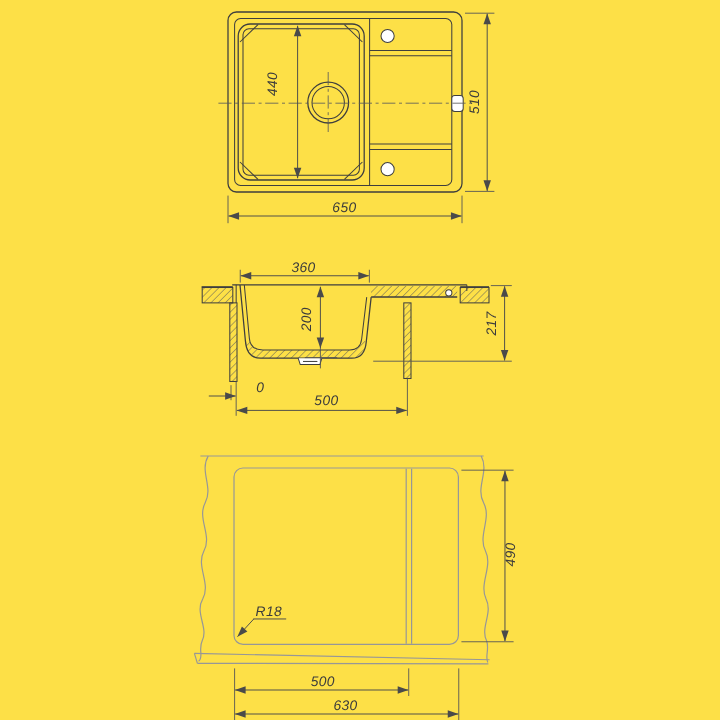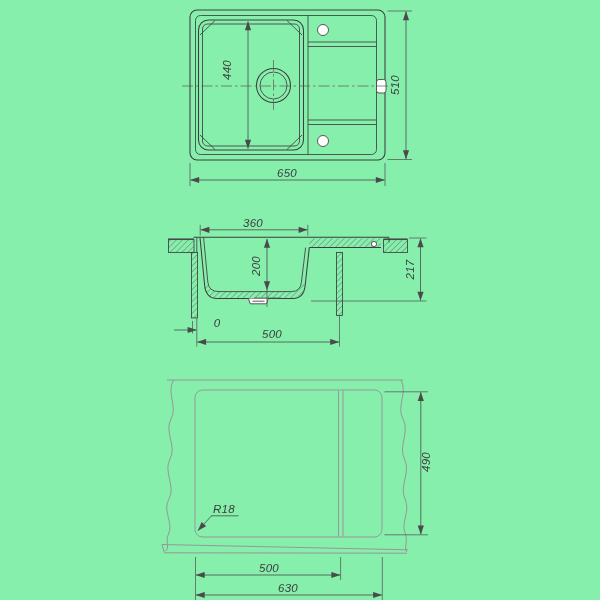--- a/index.html
+++ b/index.html
@@ -1,16 +1,16 @@
 <!DOCTYPE html>
 <html><head>
 <meta charset="utf-8">
 <style>
   html,body{margin:0;padding:0;background:#ffffff;}
-  .stage{width:600px;height:600px;background:#86efac;position:relative;overflow:hidden;}
+  .stage{width:600px;height:600px;background:#fde047;position:relative;overflow:hidden;}
   svg{display:block;}
   .obj{stroke:#3e3e3e;stroke-width:1.05;fill:none;stroke-linejoin:round;}
   .obj2{stroke:#3e3e3e;stroke-width:0.85;fill:none;}
   .thin{stroke:#565656;stroke-width:0.75;fill:none;}
   .dimline{stroke:#4a4a4a;stroke-width:0.8;fill:none;}
   .cl{stroke:#5a5a5a;stroke-width:0.7;fill:none;stroke-dasharray:11 3 2.5 3;}
   .lt{stroke:#979797;stroke-width:1.0;fill:none;stroke-linejoin:round;}
   .whitefill{fill:#ffffff;}
   .hatchfill{fill:url(#hatch);}
   text.dim{font-family:"Liberation Sans",sans-serif;font-style:italic;font-size:11.5px;fill:#3c3c3c;letter-spacing:0.3px;}

